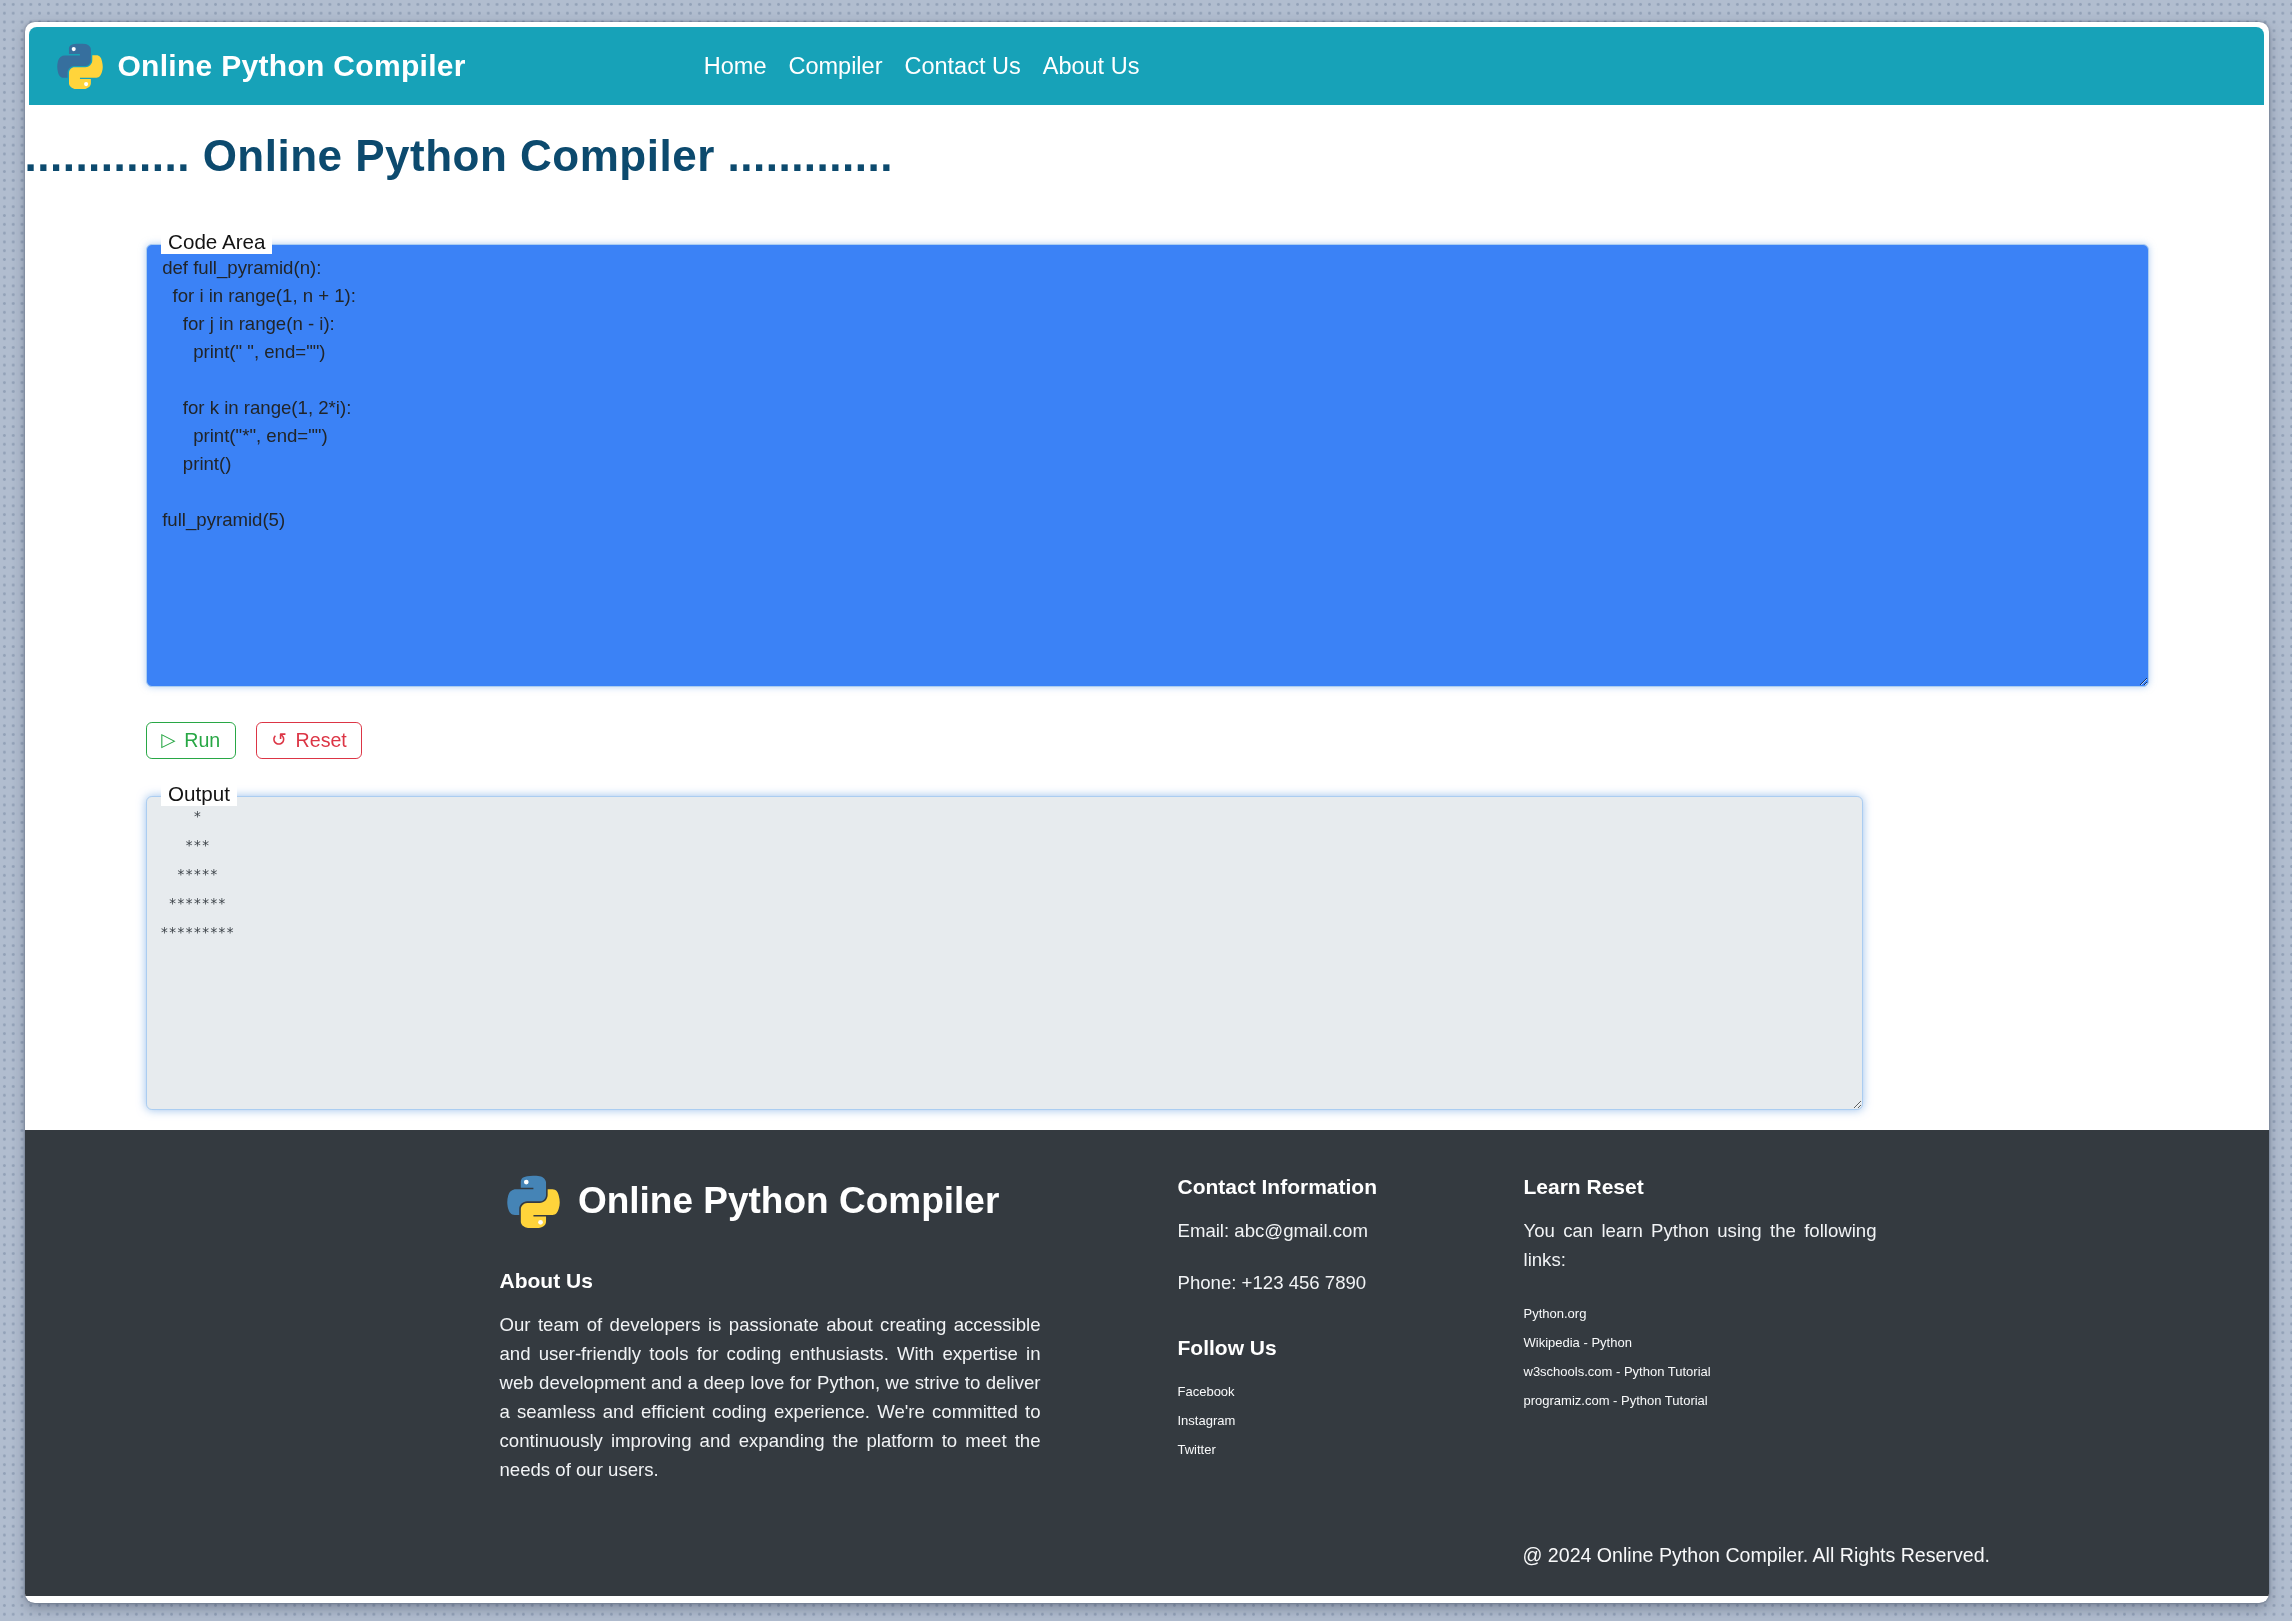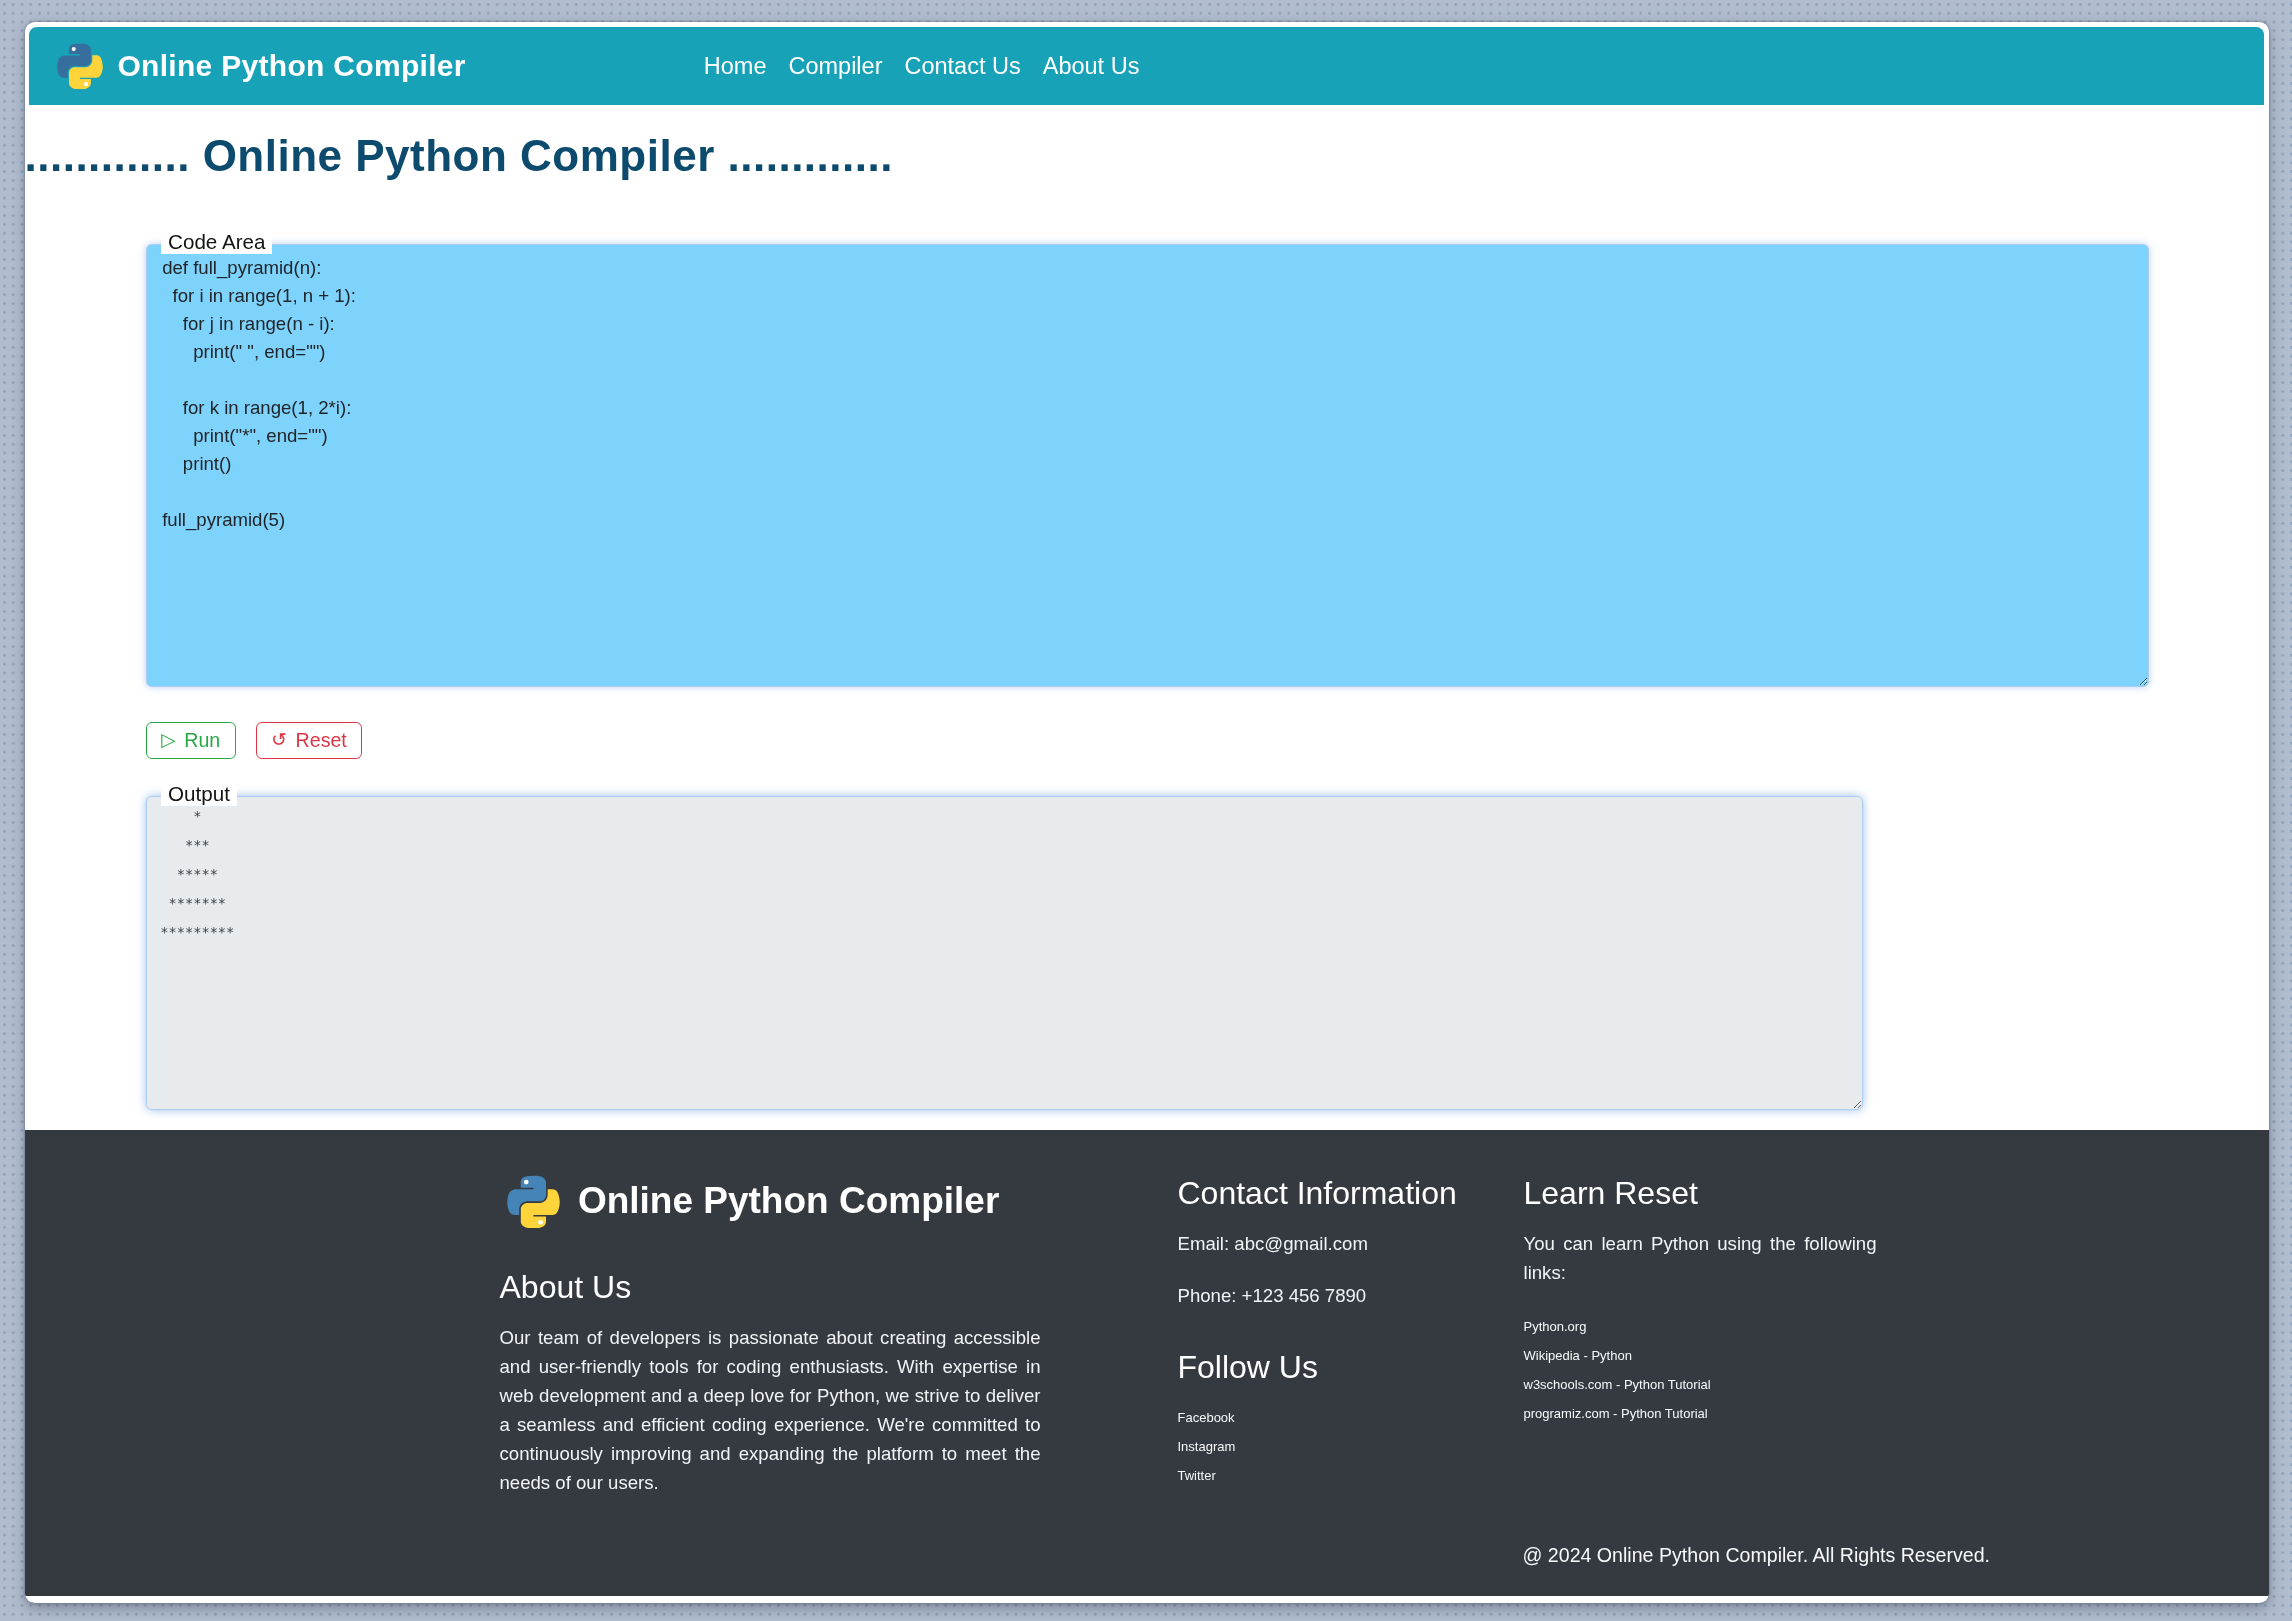--- a/index.html
+++ b/index.html
@@ -36,21 +36,21 @@
   .field-legend {
     position: absolute; top: -13.7px; left: 15.7px; z-index: 2; background: #ffffff;
     padding: 0 6.9px; font-size: 20.6px; font-weight: 400; color: #131313;
   }
   textarea {
     display: block; width: 100%; border: 1px solid #abcdf1; border-radius: 5.9px;
     outline: none; resize: both;
   }
   .code-field { width: 2003px; margin: 63px 0 0 121px; }
   .code-textarea {
-    height: 443px; padding: 8.8px 15.7px; background: #7dd3fc;
+    height: 443px; padding: 8.8px 15.7px; background: #3b82f6;
     font-family: "Liberation Sans", sans-serif; font-size: 18.6px; line-height: 28px;
     color: #212529; box-shadow: 0 0 7.8px rgba(120,170,230,.55);
     white-space: pre; overflow: auto;
   }
   .output-field { width: 1717px; margin: 37px 0 0 121px; }
   .output-textarea {
     height: 314px; padding: 4.9px 13.7px; background: #e7ebee;
     font-family: "DejaVu Sans Mono", monospace; font-size: 13.7px; line-height: 29px;
     color: #3c4248; box-shadow: 0 0 9.8px rgba(120,170,230,.75);
     white-space: pre; overflow: auto;
@@ -70,21 +70,21 @@
     margin-top: 19.6px; height: 466px; background: #343a40; color: #ffffff;
     padding-top: 45px; position: relative;
   }
   .footer-cols { display: flex; padding-left: 475px; align-items: flex-start; }
   .col-about { width: 541px; }
   .col-contact { width: 255px; margin-left: 137px; }
   .col-learn { width: 353px; margin-left: 91px; }
   .footer-brand { display: flex; align-items: center; gap: 17.6px; margin: 0 0 41px 7.8px; }
   .footer-brand svg { width: 53px; height: 53px; display: block; }
   .footer-brand-text { font-size: 37px; font-weight: 700; color: #fff; }
-  .footer h3 { margin: 0 0 17.6px 0; font-size: 32px; font-weight: 400; white-space: nowrap; }
+  .footer h3 { margin: 0 0 17.6px 0; font-size: 21px; font-weight: 700; white-space: nowrap; }
   .footer p { margin: 0; font-size: 18.6px; line-height: 29px; color: #f1f3f5; }
   .justified { text-align: justify; }
   .contact-line { margin-bottom: 22.5px !important; }
   .follow-heading { margin-top: 39px !important; }
   .footer-link { display: block; color: #f8f9fa; font-size: 13px; line-height: 29px; text-decoration: none; cursor: pointer; }
   .learn-links { margin-top: 24.5px; }
   .footer-bottom { position: absolute; left: 1498px; bottom: 29px; font-size: 19.6px; color: #f8f9fa; }
 </style>
 </head>
 <body>

